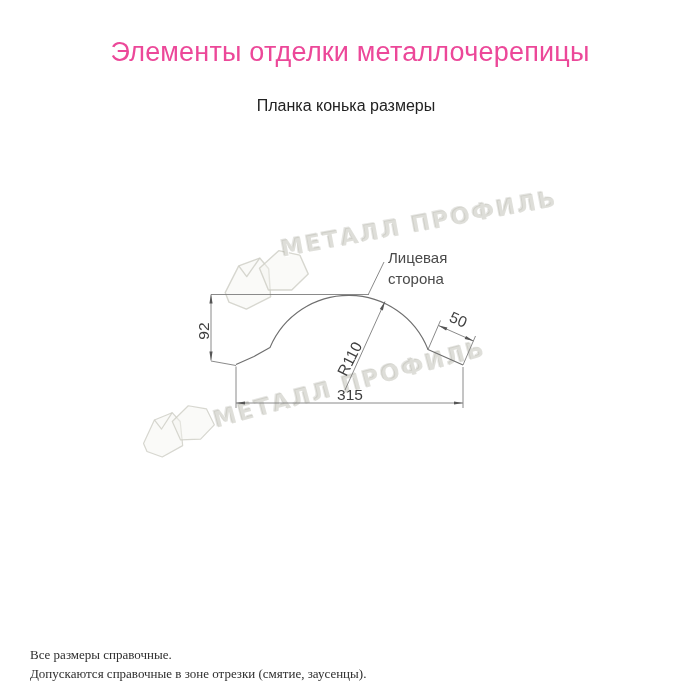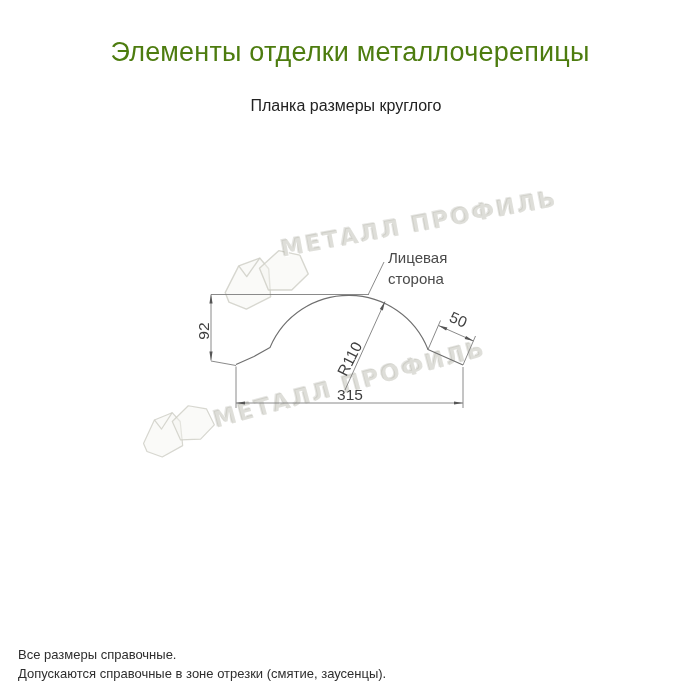--- a/index.html
+++ b/index.html
@@ -3,30 +3,30 @@
 <meta charset="utf-8">
 <style>
   html,body{margin:0;padding:0;}
   body{
     width:700px;height:700px;position:relative;background:#ffffff;
     font-family:"Liberation Sans","DejaVu Sans",sans-serif;
     overflow:hidden;
   }
   .page-title{
     position:absolute;top:38px;left:0;width:700px;
-    text-align:center;font-size:27px;line-height:28px;color:#4d7c0f;
+    text-align:center;font-size:27px;line-height:28px;color:#ec4899;
     letter-spacing:0.2px;
   }
   .subtitle{
     position:absolute;top:98px;left:0;width:692px;
     text-align:center;font-size:16px;line-height:16.8px;color:#222222;
   }
   .footnotes{
-    position:absolute;left:18px;top:646px;
-    font-size:13px;line-height:18.7px;color:#2e2e2e;
+    position:absolute;left:30px;top:646px;
+    font-size:13px;line-height:18.7px;color:#2e2e2e;font-family:Liberation Serif, serif;
   }
   
   .wm{position:absolute;z-index:1;}
   .wm-text{
     position:absolute;white-space:nowrap;
     font-family:"DejaVu Sans",sans-serif;font-weight:bold;
     font-size:23px;letter-spacing:2px;
     color:rgba(178,178,168,0.42);
     text-shadow:1px 1px 0 rgba(255,255,255,0.95),-1px -1px 0 rgba(150,150,140,0.25);
     transform-origin:0 50%;
@@ -42,21 +42,21 @@
   .dimline{fill:none;stroke:#7d7d7d;stroke-width:0.9;}
   .arrow{fill:#555555;stroke:none;}
   .dimtext{fill:#3f3f3f;font-family:"Liberation Sans",sans-serif;font-size:15.5px;}
   .labeltext{fill:#4a4a4a;font-family:"Liberation Sans",sans-serif;font-size:15px;}
 </style>
 </head>
 <body>
 
 <div class="page-title">Элементы отделки металлочерепицы</div>
 <div class="subtitle">
-  <div>Планка размеры круглого</div>
+  <div>Планка конька размеры</div>
 </div>
 
 <div class="wm">
   <svg class="wm-logo upper" width="100" height="70" viewBox="0 0 100 70">
     <g fill="rgba(244,244,240,0.45)" stroke="rgba(205,205,196,0.8)" stroke-width="1.4" stroke-linejoin="round">
       <polygon points="6,38 24,14 46,10 53,22 50,50 24,58 8,48"></polygon>
       <polygon points="44,20 66,6 86,14 91,34 72,47 49,43"></polygon>
       <polyline fill="none" points="24,14 30,26 46,10"></polyline>
     </g>
   </svg>

